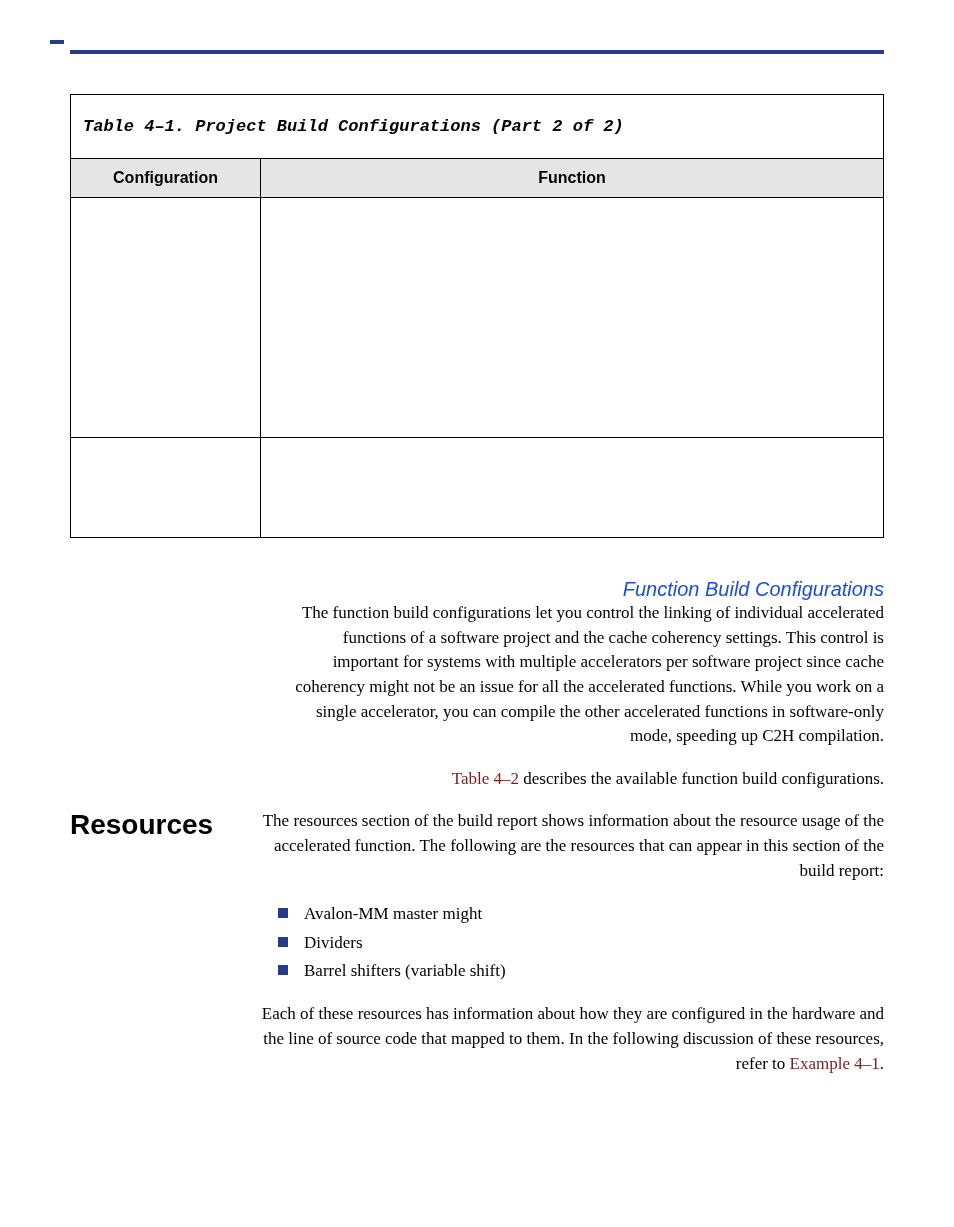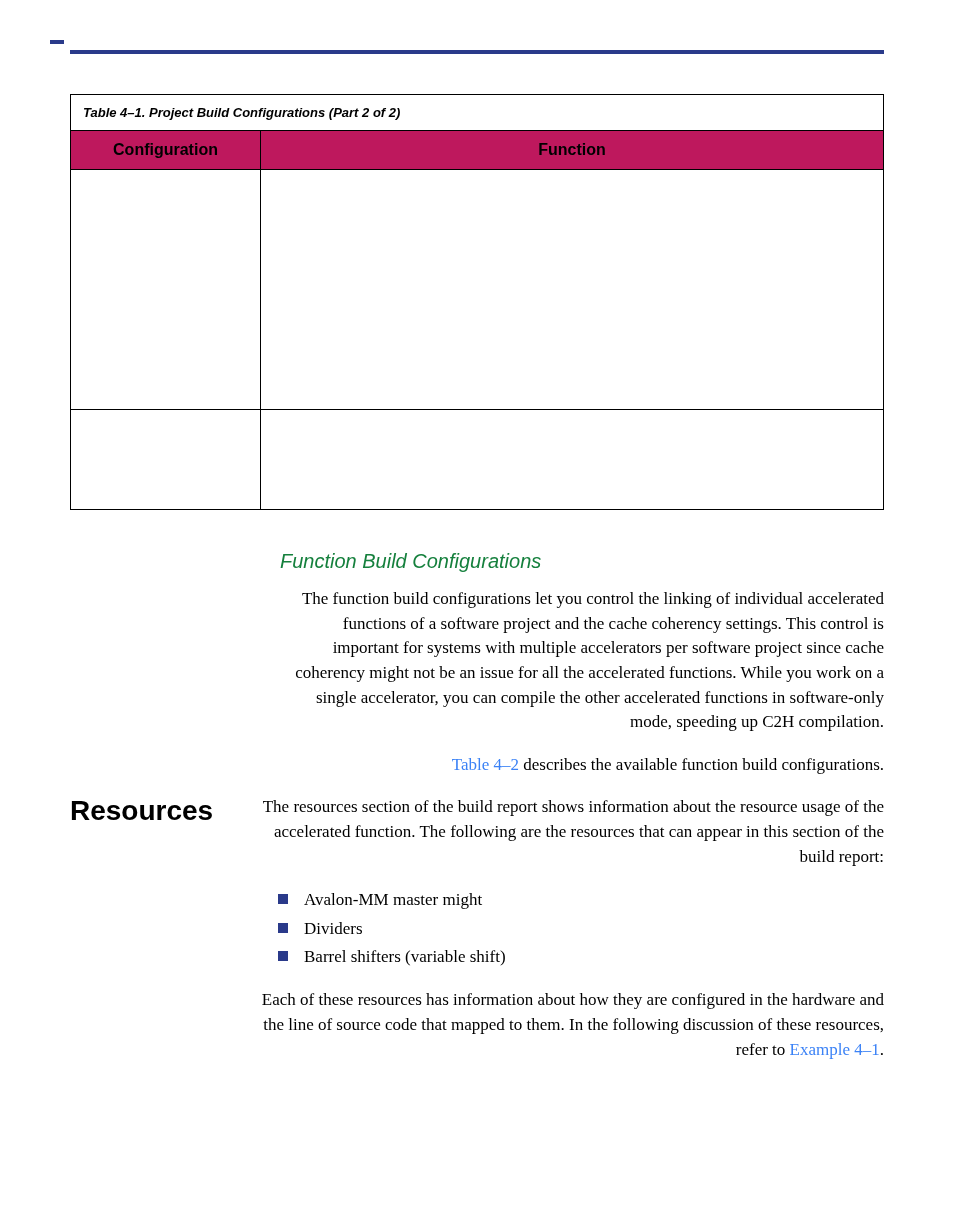--- a/index.html
+++ b/index.html
@@ -26,64 +26,64 @@
     background: #2a3a8a;
   }
   table {
     width: 100%;
     border-collapse: collapse;
     border: 1.5px solid #000;
     margin-bottom: 40px;
   }
   caption {
     text-align: left;
-    font-family: Liberation Sans, sans-serif;
+    font-family: Liberation Mono, monospace;
     font-weight: bold;
     font-style: italic;
-    font-size: 13px;
-    padding: 10px 12px;
+    font-size: 17px;
+    padding: 22px 12px;
     border: 1.5px solid #000;
     border-bottom: none;
   }
   th {
     font-family: Arial, Helvetica, sans-serif;
     font-weight: bold;
     font-size: 16px;
     padding: 10px 12px;
     border: 1px solid #000;
     text-align: center;
-    background: #be185d;
+    background: #e5e5e5;
   }
   td {
     border: 1px solid #000;
     vertical-align: top;
     padding: 8px 10px;
   }
   td.cfg {
     width: 190px;
   }
   .blank-tall { height: 240px; }
   .blank-med { height: 100px; }
   .body-col {
     margin-left: 210px;
   }
   .subhead {
     font-family: Arial, Helvetica, sans-serif;
     font-style: italic;
     font-size: 20px;
-    margin-bottom: 14px;
-    color: #15803d;
+    color: #1d4ed8;
+    text-align: right;
   }
   p.body {
     font-size: 17px;
     line-height: 1.45;
     margin-bottom: 18px;
     text-align: right;
   }
-  .xref { color: #3b82f6; margin-top: 28px; }
+  .xref { color: #7f1d1d; margin-top: 28px; }
   .two-col {
     display: flex;
     align-items: flex-start;
     margin-top: 10px;
   }
   .side-head {
     font-family: Arial, Helvetica, sans-serif;
     font-weight: bold;
     font-size: 28px;
     width: 180px;

